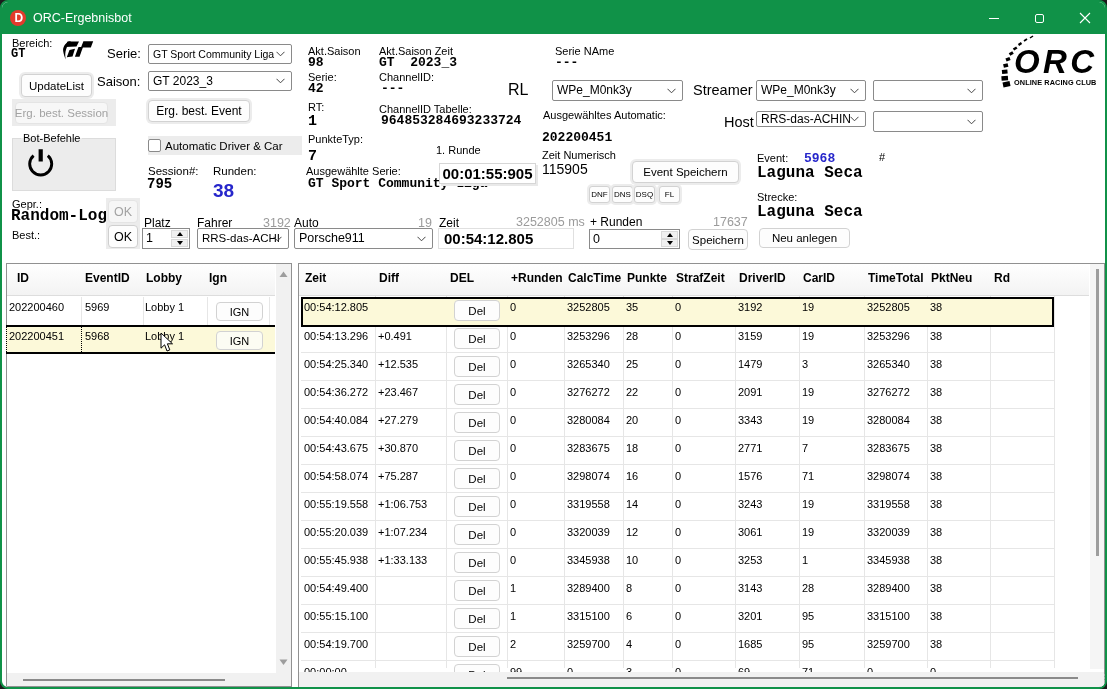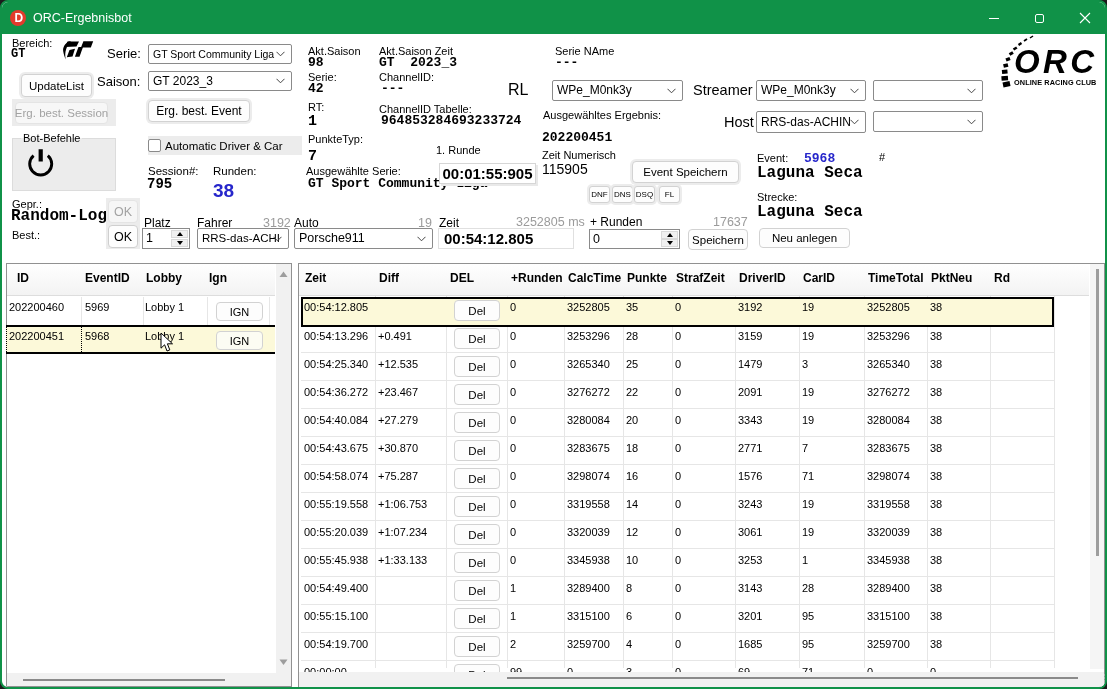--- a/index.html
+++ b/index.html
@@ -123,29 +123,29 @@
 <div class="abs biglbl" style="left:691px;top:80px">Streamer</div>
 <div class="combo" style="left:754px;top:78px;width:110px;height:21px;font-size:12px">WPe_M0nk3y<svg width="9" height="6">
         <path d="M0.5 0.8 L4.5 4.8 L8.5 0.8" stroke="#444" fill="none"></path>
       </svg></div>
 <div class="combo" style="left:871px;top:78px;width:110px;height:21px;font-size:12.5px">
       <svg width="9" height="6">
         <path d="M0.5 0.8 L4.5 4.8 L8.5 0.8" stroke="#444" fill="none"></path>
       </svg>
     </div>
 <div class="abs biglbl" style="left:722px;top:112px">Host</div>
-<div class="combo" style="left:754px;top:109px;width:110px;height:22px;font-size:12px">RRS-das-ACHIN<svg width="9" height="6">
+<div class="combo" style="left:754px;top:109px;width:110px;height:16px;font-size:12px">RRS-das-ACHIN<svg width="9" height="6">
         <path d="M0.5 0.8 L4.5 4.8 L8.5 0.8" stroke="#444" fill="none"></path>
       </svg></div>
 <div class="combo" style="left:871px;top:109px;width:110px;height:21px;font-size:12.5px">
       <svg width="9" height="6">
         <path d="M0.5 0.8 L4.5 4.8 L8.5 0.8" stroke="#444" fill="none"></path>
       </svg>
     </div>
-<div class="abs lbl" style="left:541px;top:107px">Ausgewähltes Ergebnis:</div>
+<div class="abs lbl" style="left:541px;top:107px">Ausgewähltes Automatic:</div>
 <div class="abs mono" style="left:540px;top:128px;font-size:13px">202200451</div>
 <div class="abs lbl" style="left:540px;top:147px">Zeit Numerisch</div>
 <div class="abs" style="left:540px;top:159px;font-size:14px">115905</div>
 <div class="btn" style="left:630px;top:159px;width:107px;height:22px">Event Speichern</div>
 <div class="btn" style="left:587px;top:184px;width:21px;height:17px;font-size:8px;border-radius:3px">DNF</div>
 <div class="btn" style="left:610px;top:184px;width:21px;height:17px;font-size:8px;border-radius:3px">DNS</div>
 <div class="btn" style="left:632px;top:184px;width:21px;height:17px;font-size:8px;border-radius:3px">DSQ</div>
 <div class="btn" style="left:657px;top:184px;width:21px;height:17px;font-size:8px;border-radius:3px">FL</div>
 <div class="abs lbl" style="left:588px;top:213px;font-size:12px">+ Runden</div>
 <div class="abs lbl gray" style="left:711px;top:213px;font-size:12.5px">17637</div>

